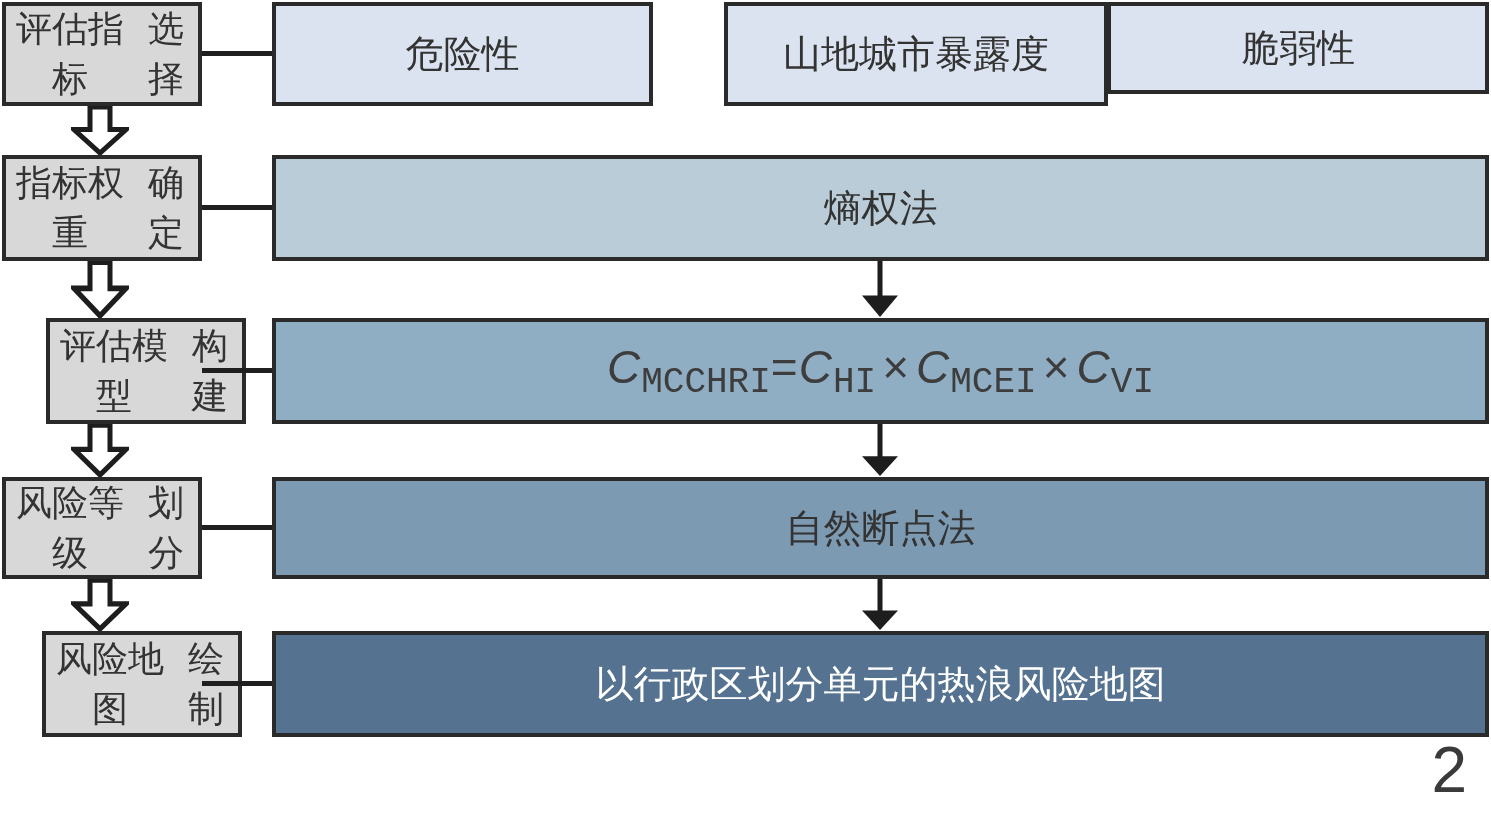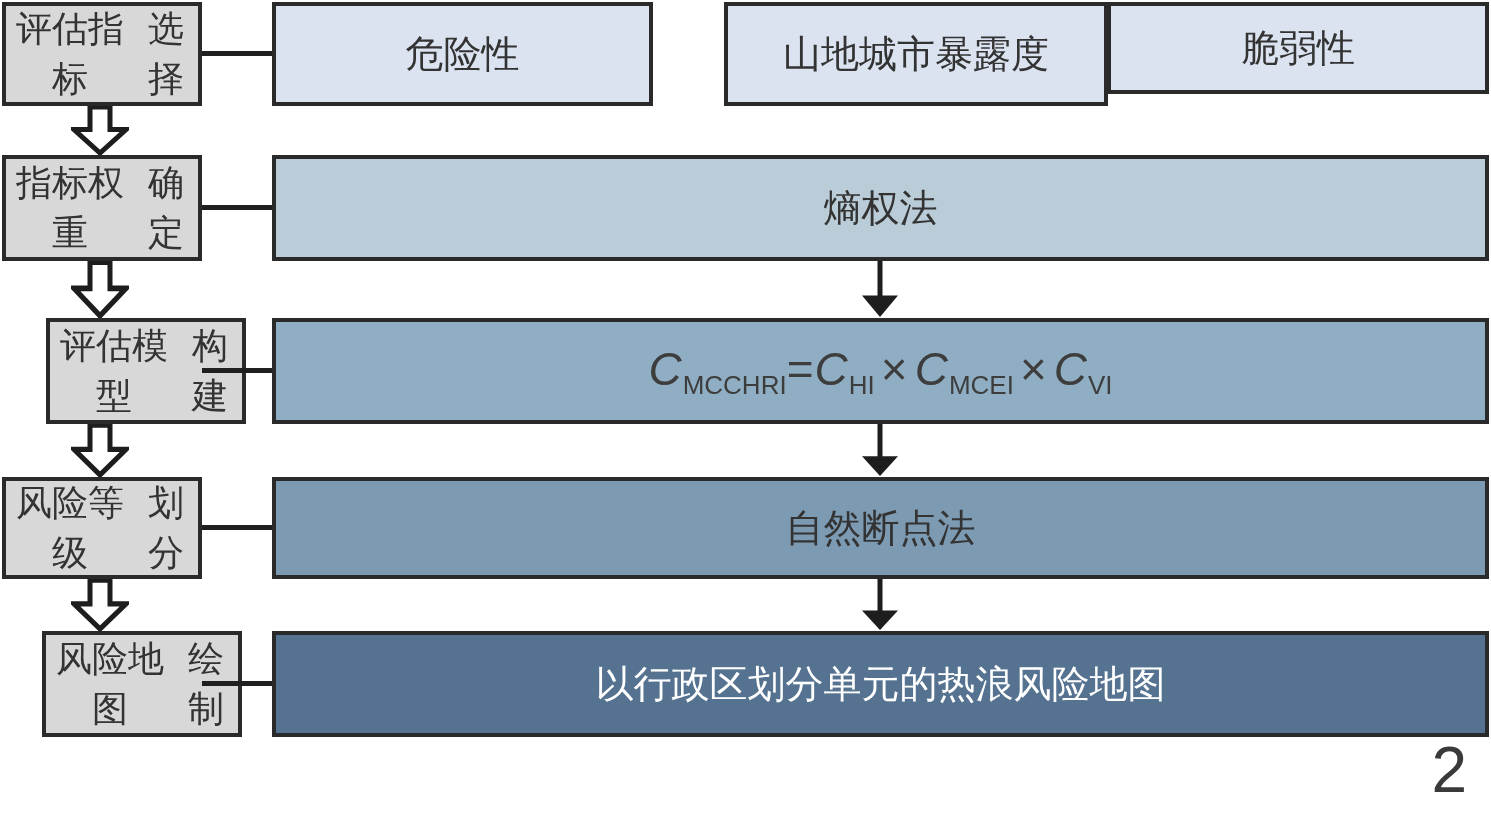--- a/index.html
+++ b/index.html
@@ -36,23 +36,24 @@
   .hollow-arrow{ position:absolute; left:71px; width:58px; }
   .solid-arrow{ position:absolute; left:860px; width:40px; }
   .formula{
     font-size:46px;
     color:#3d3d3d;
     letter-spacing:1px;
     white-space:nowrap;
   }
   .fvar{ font-style:italic; }
   .fsub{
-    font-size:26px;
+    font-size:36px;
     vertical-align:-9px;
     letter-spacing:0;
+    font-family:Liberation Mono, monospace;
   }
   .ftimes{ padding:0 6px; }
   .page-num{
     position:absolute;
     right:24px;top:738px;
     font-size:64px;
     line-height:1;
     color:#3a3a3a;
   }
 </style>

